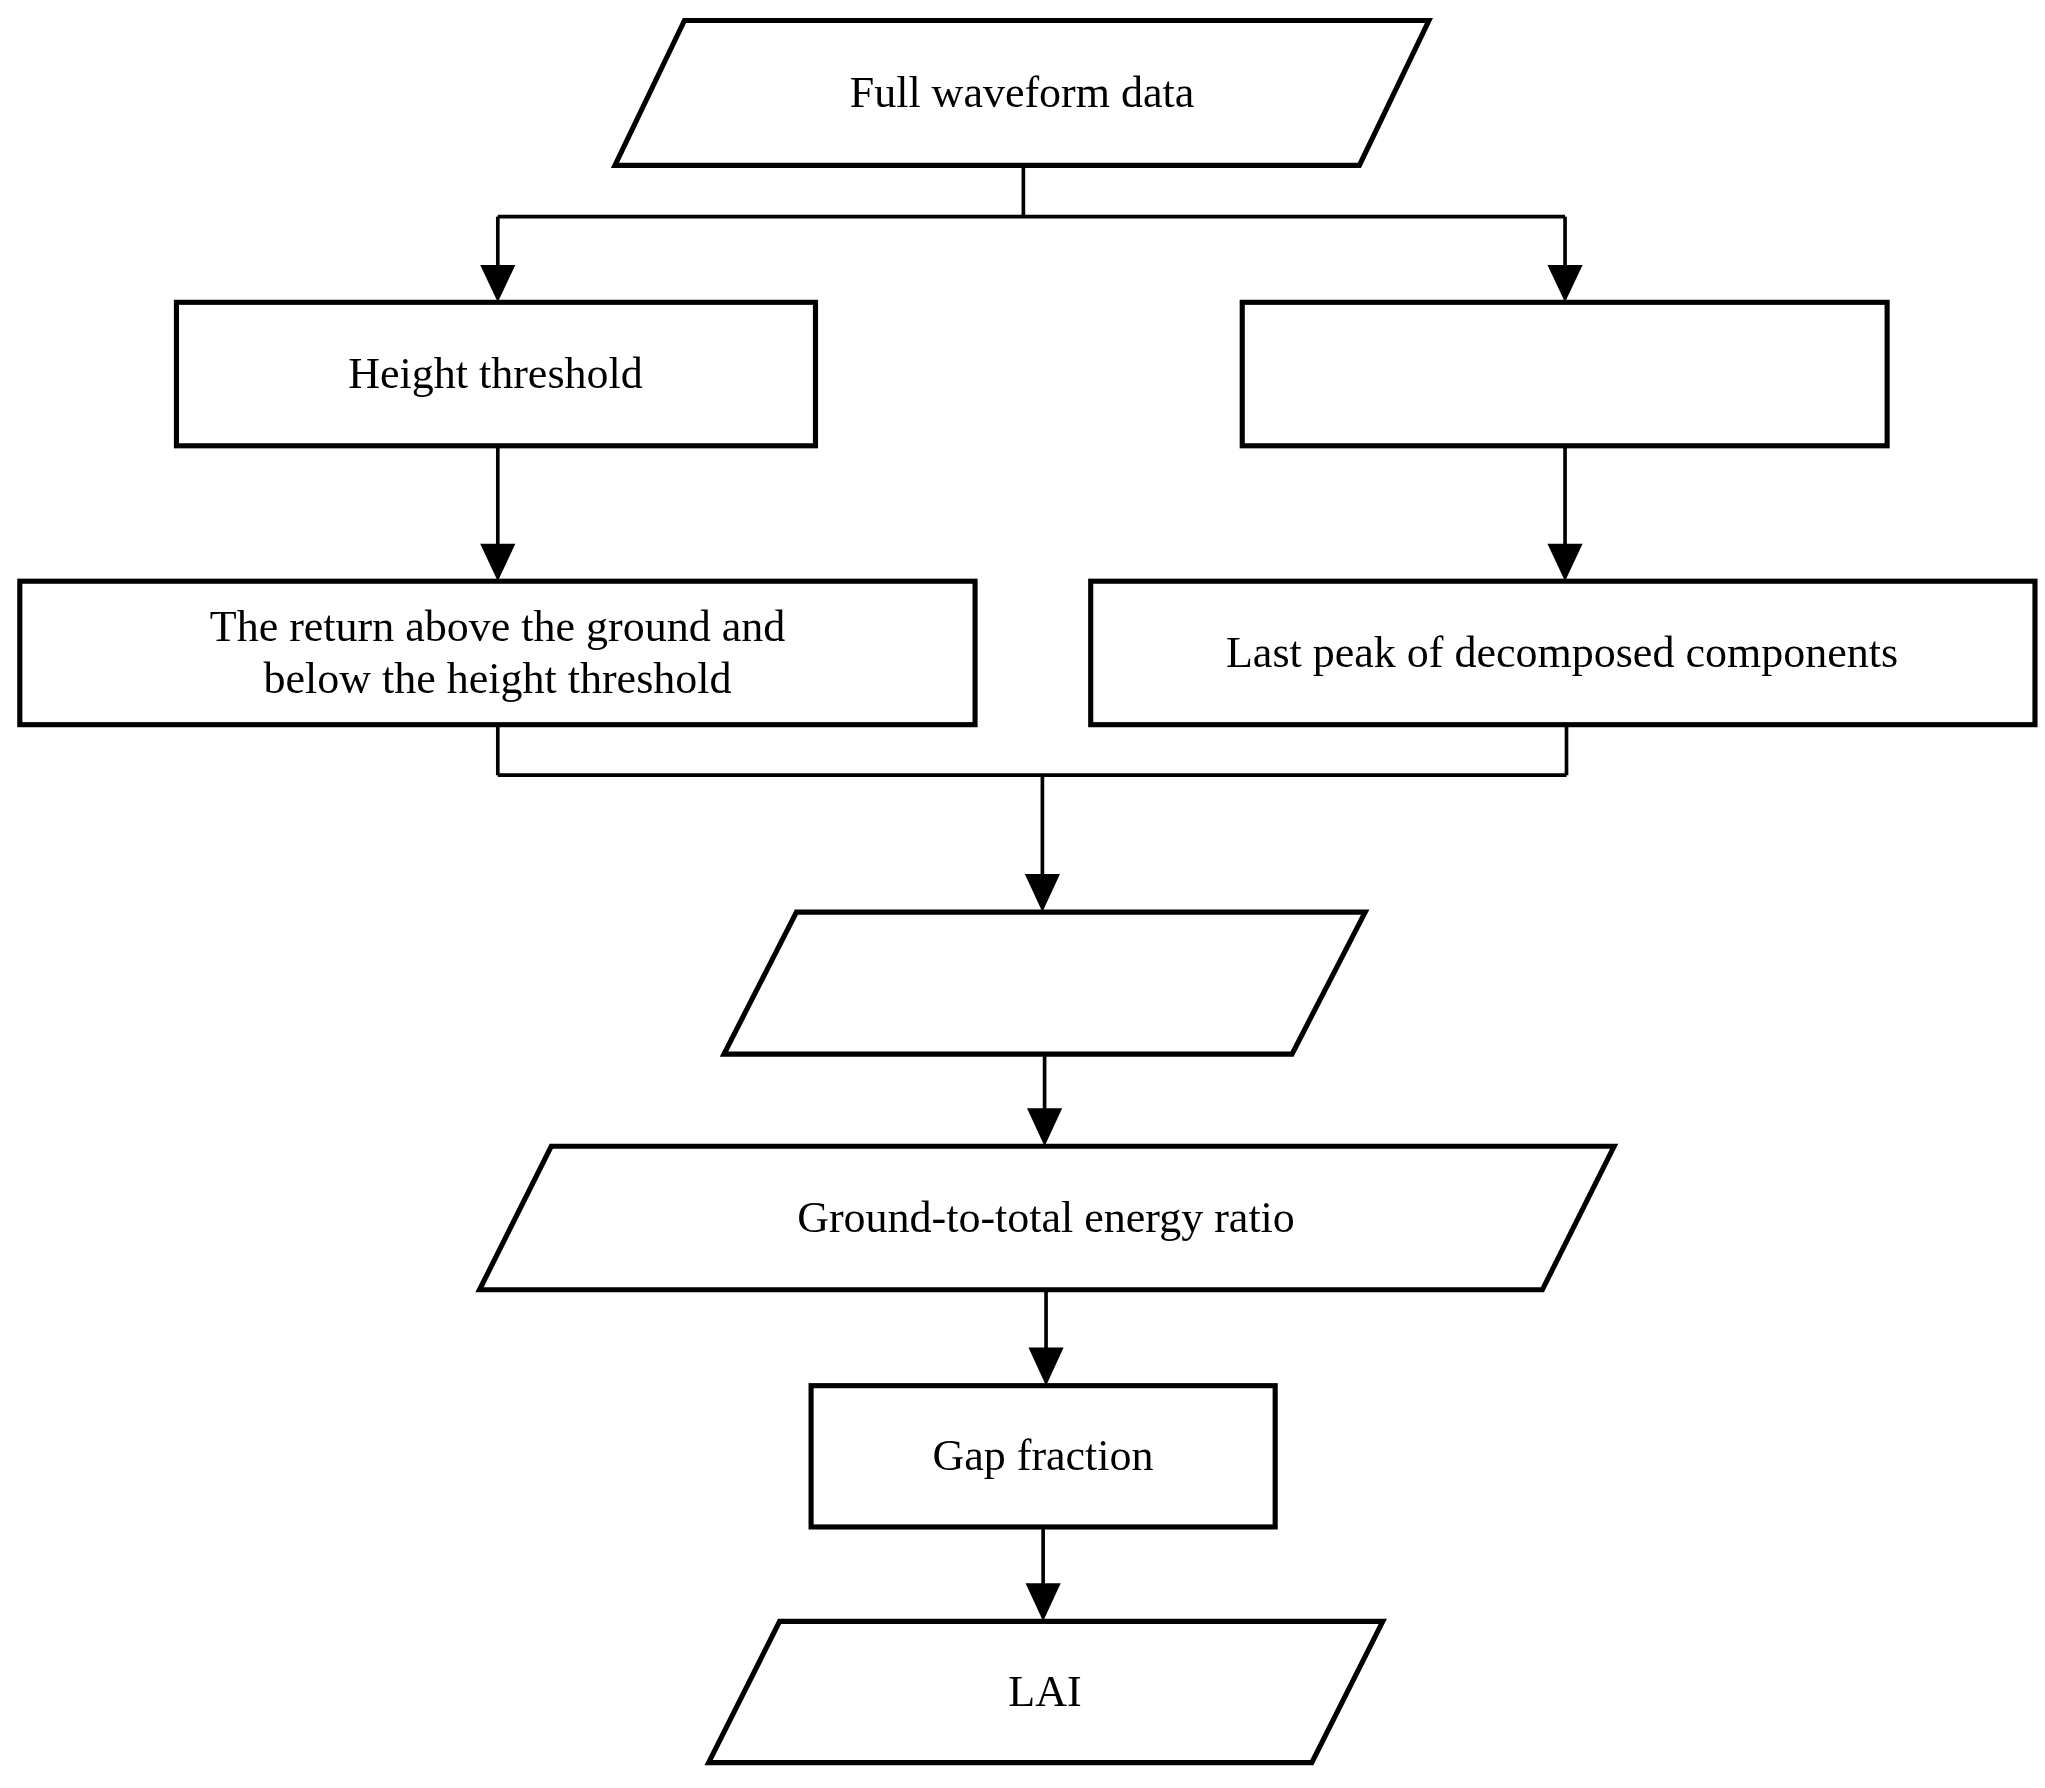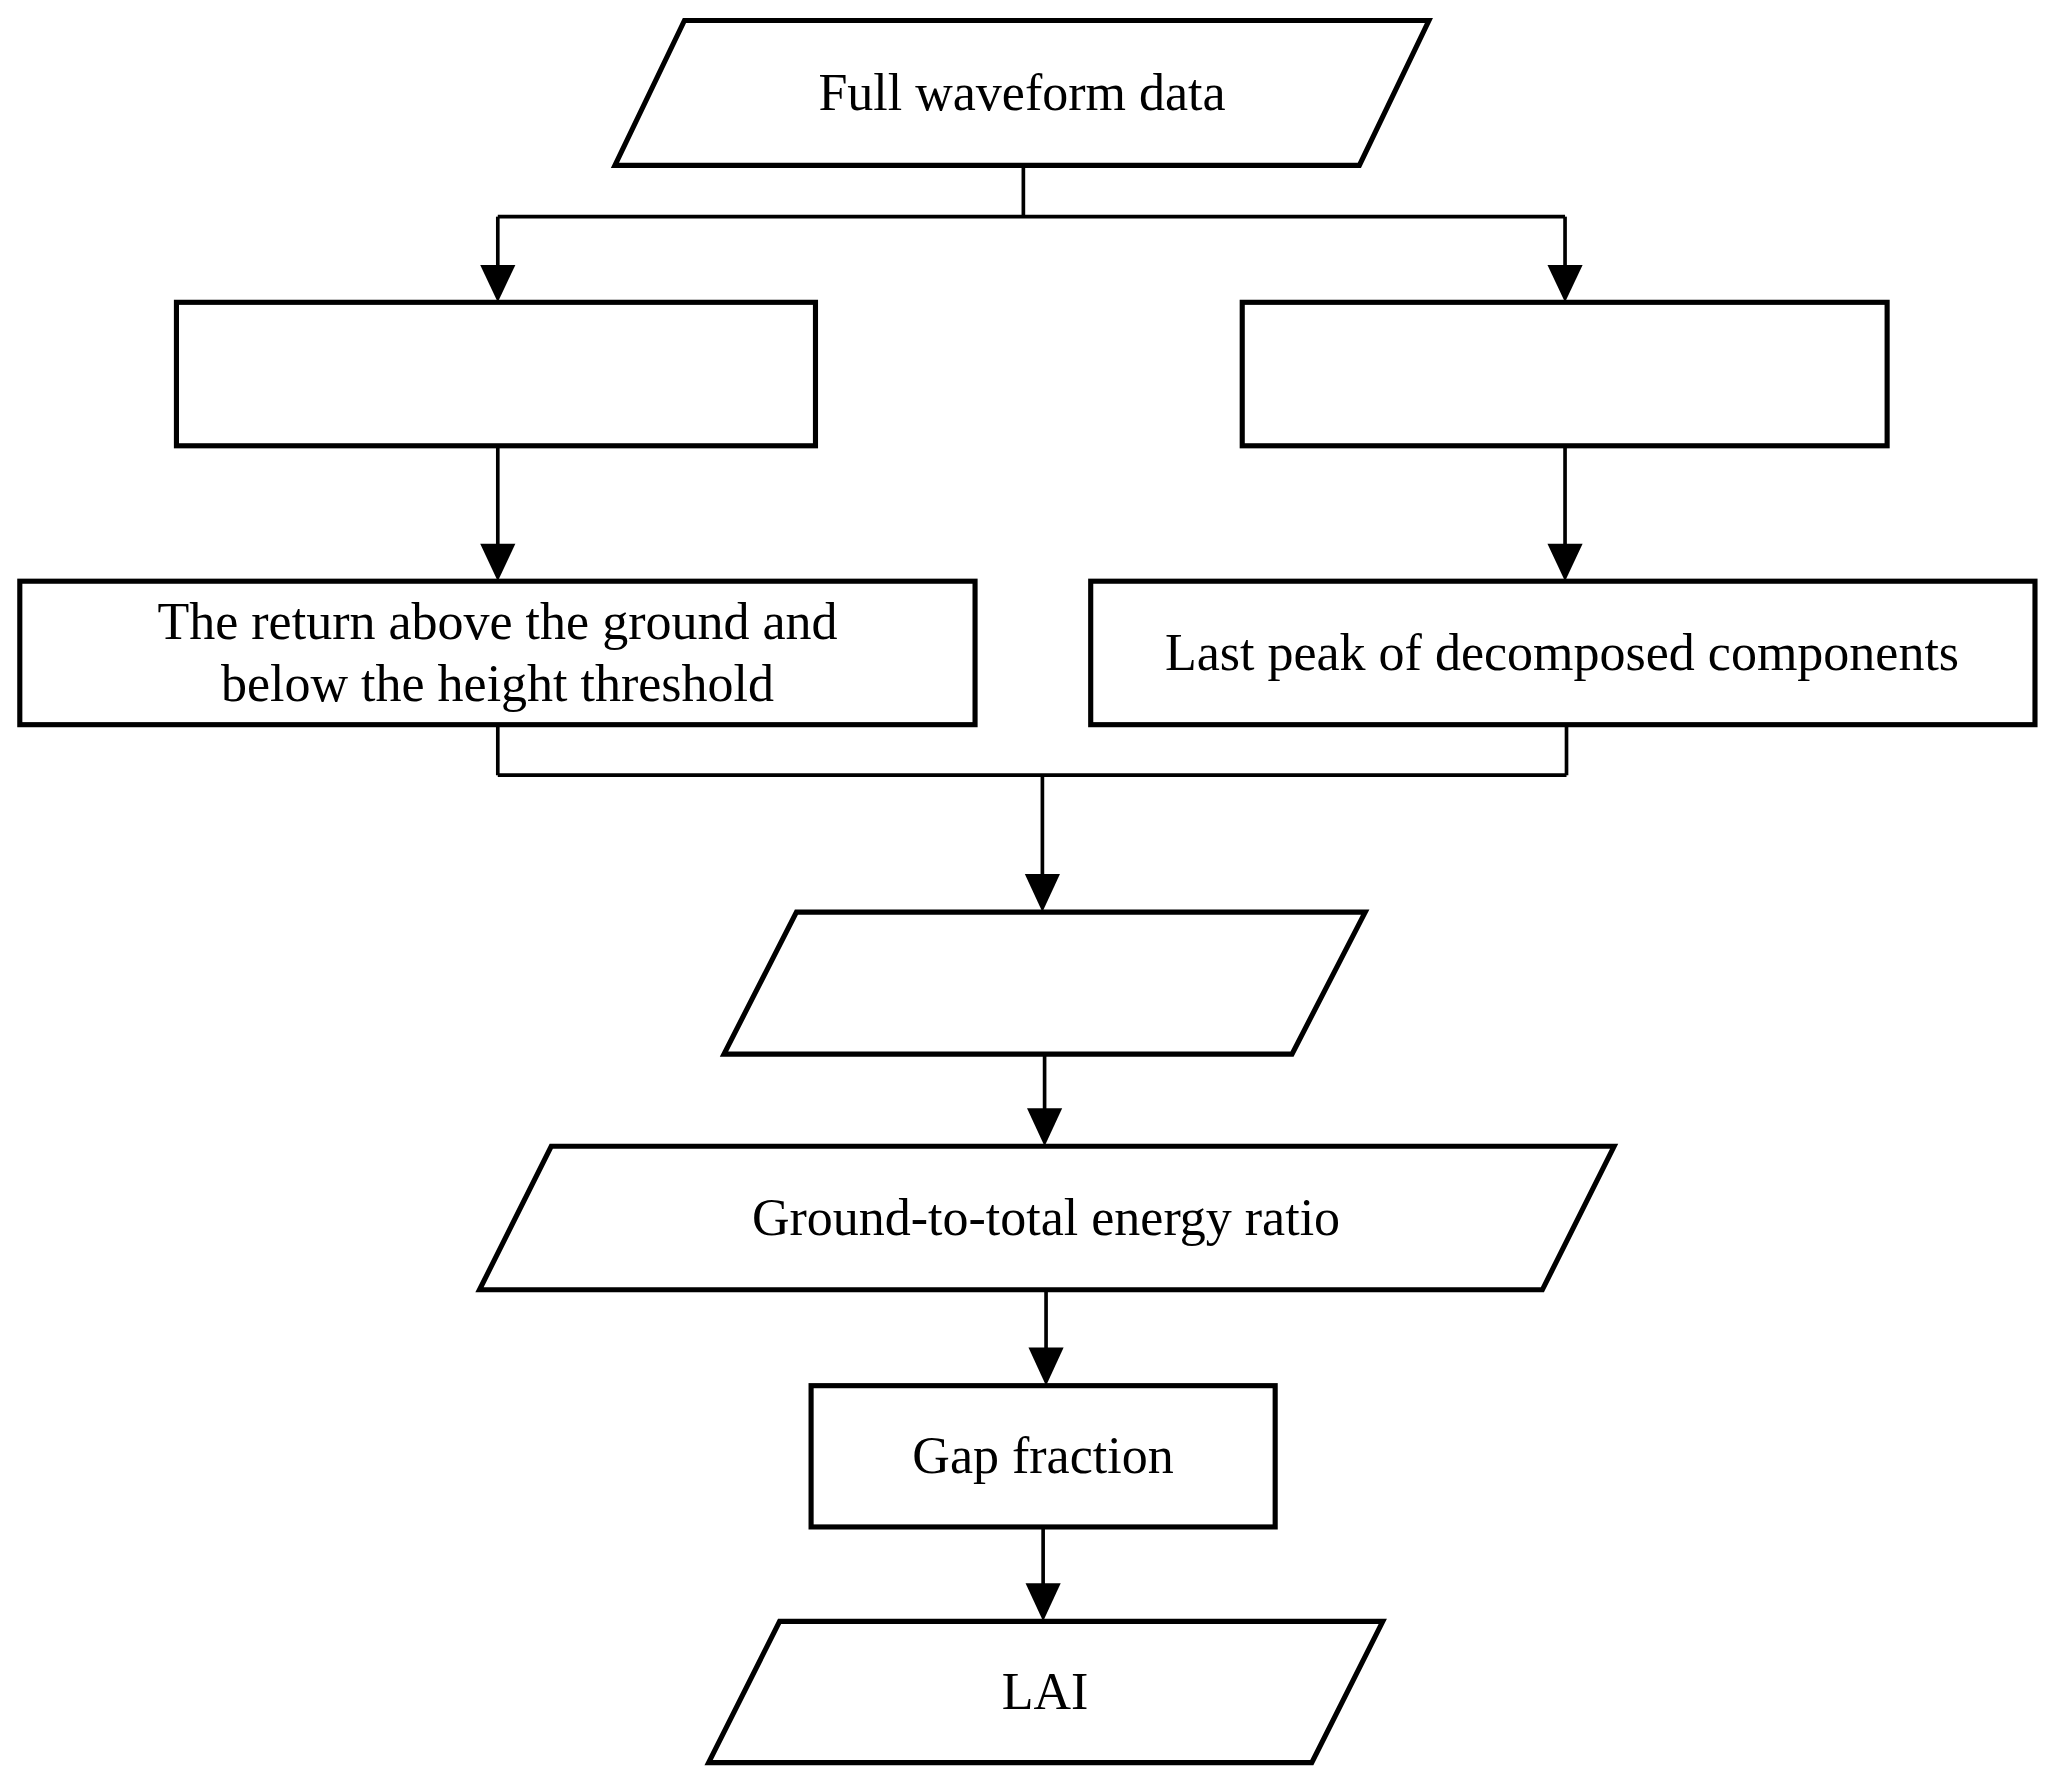--- a/index.html
+++ b/index.html
@@ -34,21 +34,21 @@
     stroke:var(--stroke);
     stroke-width:7;
   }
   .label{
     position:absolute;
     display:flex;
     align-items:center;
     justify-content:center;
     text-align:center;
     font-family:"Liberation Serif","DejaVu Serif",serif;
-    font-size:52px;
+    font-size:44px;
     line-height:1.18;
     color:var(--stroke);
     white-space:pre-line;
     pointer-events:none;
   }
 </style>
 </head>
 <body>
 
 <div id="canvas">
@@ -113,20 +113,21 @@
 
     <polygon class="shape" points="753,1566 2205,1566 2107,1762 655,1762"></polygon>
 
     <rect class="shape" x="1108" y="1893" width="634" height="193"></rect>
 
     <polygon class="shape" points="1065,2215 1889,2215 1792,2408 968,2408"></polygon>
   </svg>
 
   <div class="label" style="left:615px;top:20.5px;width:814px;height:145px;">Full waveform data</div>
 
+  <div class="label" style="left:176px;top:302px;width:639px;height:143px;">Height threshold</div>
 
 
   <div class="label" style="left:1090px;top:581px;width:944px;height:143px;">Last peak of decomposed components</div>
 
   <div class="label" style="left:20px;top:581px;width:955px;height:143px;">The return above the ground and
 below the height threshold</div>
 
 
   <div class="label" style="left:479px;top:1146px;width:1134px;height:143px;">Ground-to-total energy ratio</div>
 

